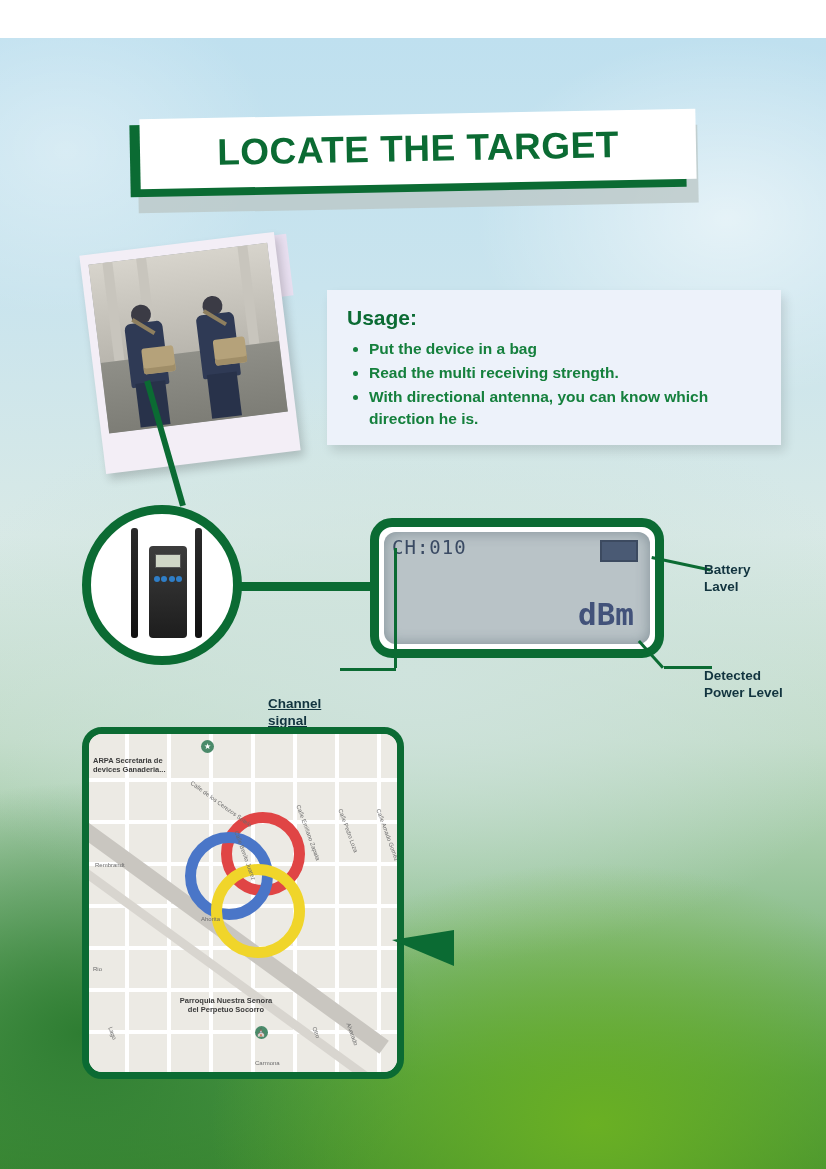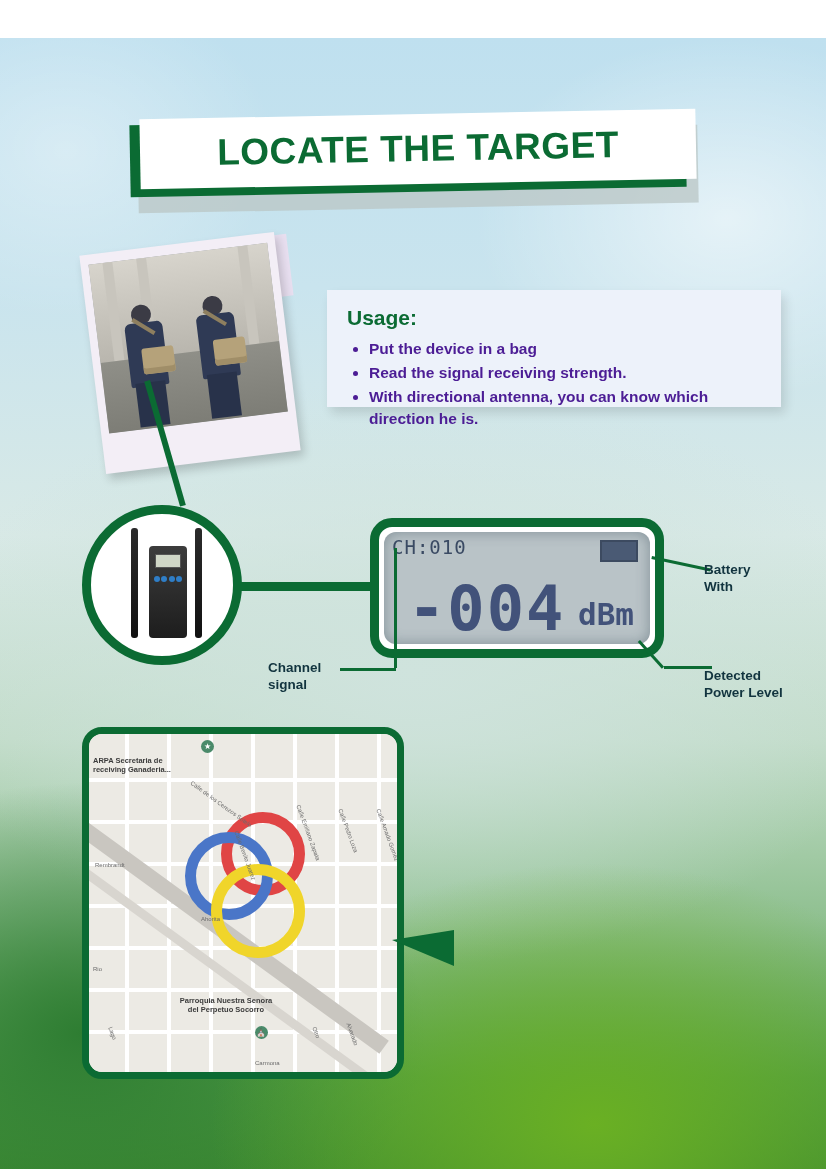--- a/index.html
+++ b/index.html
@@ -109,42 +109,42 @@
   .ph-head { position:absolute; left:12px; top:0; width:20px; height:20px; border-radius:50%; background:#3b3b45; }
   .ph-body { position:absolute; left:4px; top:18px; width:38px; height:64px; background:#2f3a55; border-radius:6px 6px 2px 2px; }
   .ph-legs { position:absolute; left:8px; top:78px; width:30px; height:44px; background:#28324a; }
   .ph-bag { position:absolute; left:18px; top:44px; width:32px; height:26px; background:#b5a27a; border-radius:3px; box-shadow: inset 0 -6px 0 #a08e68; }
   .ph-strap { position:absolute; left:10px; top:20px; width:26px; height:4px; background:#8e7f5f; transform: rotate(38deg); }
 
   
   .usage {
     position: absolute;
     left: 327px; top: 290px;
-    width: 454px; height: 117px;
+    width: 454px; height: 155px;
     background: #edf2fa;
     box-shadow: 4px 6px 10px rgba(0,0,0,.12);
     padding: 16px 20px 0 20px;
     box-sizing: border-box;
   }
   .usage h2 {
     margin: 0 0 8px 0;
     color: #0b6b33;
     font-size: 21px;
     font-weight: bold;
   }
   .usage ul {
     margin: 0;
     padding-left: 22px;
     color: #12343f;
   }
   .usage li {
     font-size: 15.5px;
     font-weight: bold;
     line-height: 1.42;
-    color: #4c1d95;
+    color: #15803d;
     margin-bottom: 2px;
   }
 
   
   .dev-circle {
     position: absolute;
     left: 82px; top: 505px;
     width: 160px; height: 160px;
     border-radius: 50%;
     background: #ffffff;
@@ -371,21 +371,21 @@
         <div class="ph-strap"></div>
         <div class="ph-bag"></div>
       </div>
     </div>
   </div>
 
   <div class="usage">
     <h2>Usage:</h2>
     <ul>
       <li>Put the device in a bag</li>
-      <li>Read the signal receiving strength.</li>
+      <li>Read the multi receiving strength.</li>
       <li>With directional antenna, you can know which direction he is.</li>
     </ul>
   </div>
 
   <div class="line" style="left:150px; top:380px; width:130px; height:6px; transform: rotate(74deg);"></div>
 
   <div class="dev-circle">
     <div class="dev-ant l"></div>
     <div class="dev-ant r"></div>
     <div class="dev-body">
@@ -398,37 +398,36 @@
         </div>
     </div>
   </div>
 
   <div class="line" style="left:238px; top:582px; width:140px; height:9px;"></div>
 
   <div class="lcd-frame">
     <div class="lcd">
       <div class="lcd-ch">CH:010</div>
       <div class="lcd-batt"></div>
-      <div class="lcd-value">-004</div>
       <div class="lcd-unit">dBm</div>
     </div>
   </div>
 
   <div class="line" style="left:652px; top:556px; width:60px; height:3px; transform: rotate(12deg);"></div>
   <div class="line" style="left:340px; top:668px; width:56px; height:3px;"></div>
   <div class="line" style="left:394px; top:668px; width:120px; height:3px; transform: rotate(-90deg);"></div>
   <div class="line" style="left:640px; top:640px; width:36px; height:3px; transform: rotate(48deg);"></div>
   <div class="line" style="left:664px; top:666px; width:48px; height:3px;"></div>
 
   <div class="lbl" style="left:704px; top:562px;">
     <div>Battery</div>
-    <div>With</div>
-  </div>
-
-  <div class="lbl" style="left:268px; top:660px;">
+    <div>Lavel</div>
+  </div>
+
+  <div class="lbl" style="left:268px; top:696px;text-decoration:underline;">
     <div>Channel</div>
     <div>signal</div>
   </div>
 
   <div class="lbl" style="left:704px; top:668px;">
     <div>Detected</div>
     <div>Power Level</div>
   </div>
 
   <div class="map-card">
@@ -449,21 +448,21 @@
       <div class="mgrid-h" style="left:0; top:296px; width:100%; height:4px;"></div>
       <div class="map-diag"></div>
       <div class="map-diag2"></div>
 
       <div class="ring red"></div>
       <div class="ring blue"></div>
       <div class="ring yellow"></div>
 
       <div class="map-poi" style="left:4px; top:22px; width:140px; text-align:left;">
         <div>ARPA Secretaria de</div>
-        <div>receiving Ganaderia...</div>
+        <div>devices Ganaderia...</div>
       </div>
       <div class="map-pin" style="left:112px; top:6px;">★</div>
 
       <div class="map-poi" style="left:62px; top:262px; width:150px;">
         <div>Parroquia Nuestra Senora</div>
         <div>del Perpetuo Socorro</div>
       </div>
       <div class="map-pin" style="left:166px; top:292px;">⛪</div>
 
       <div class="map-street" style="left:104px; top:46px; transform: rotate(36deg);">Calle de los Cerezos Sotelo</div>

